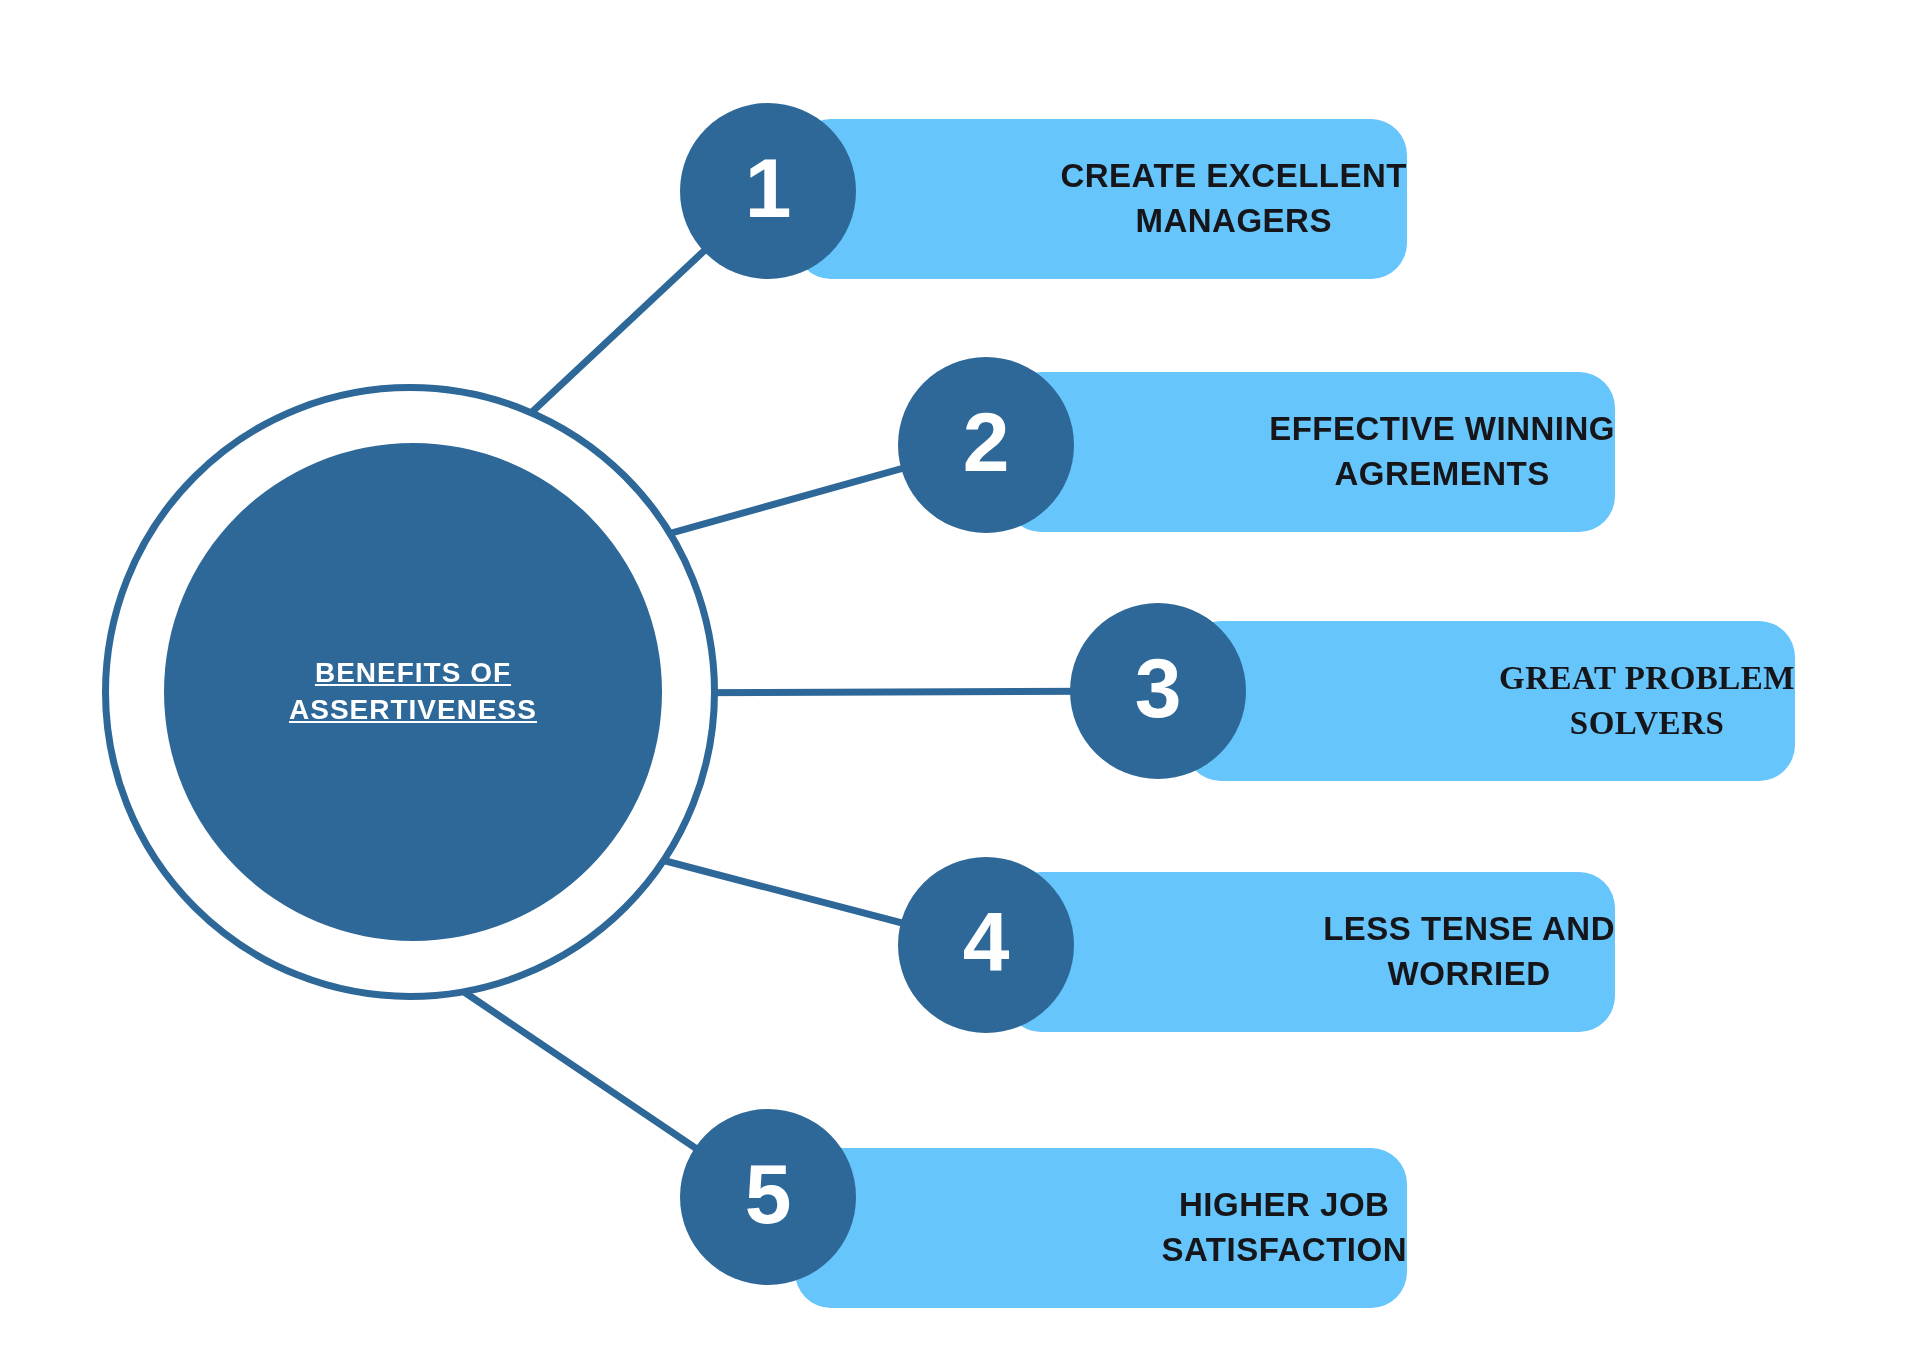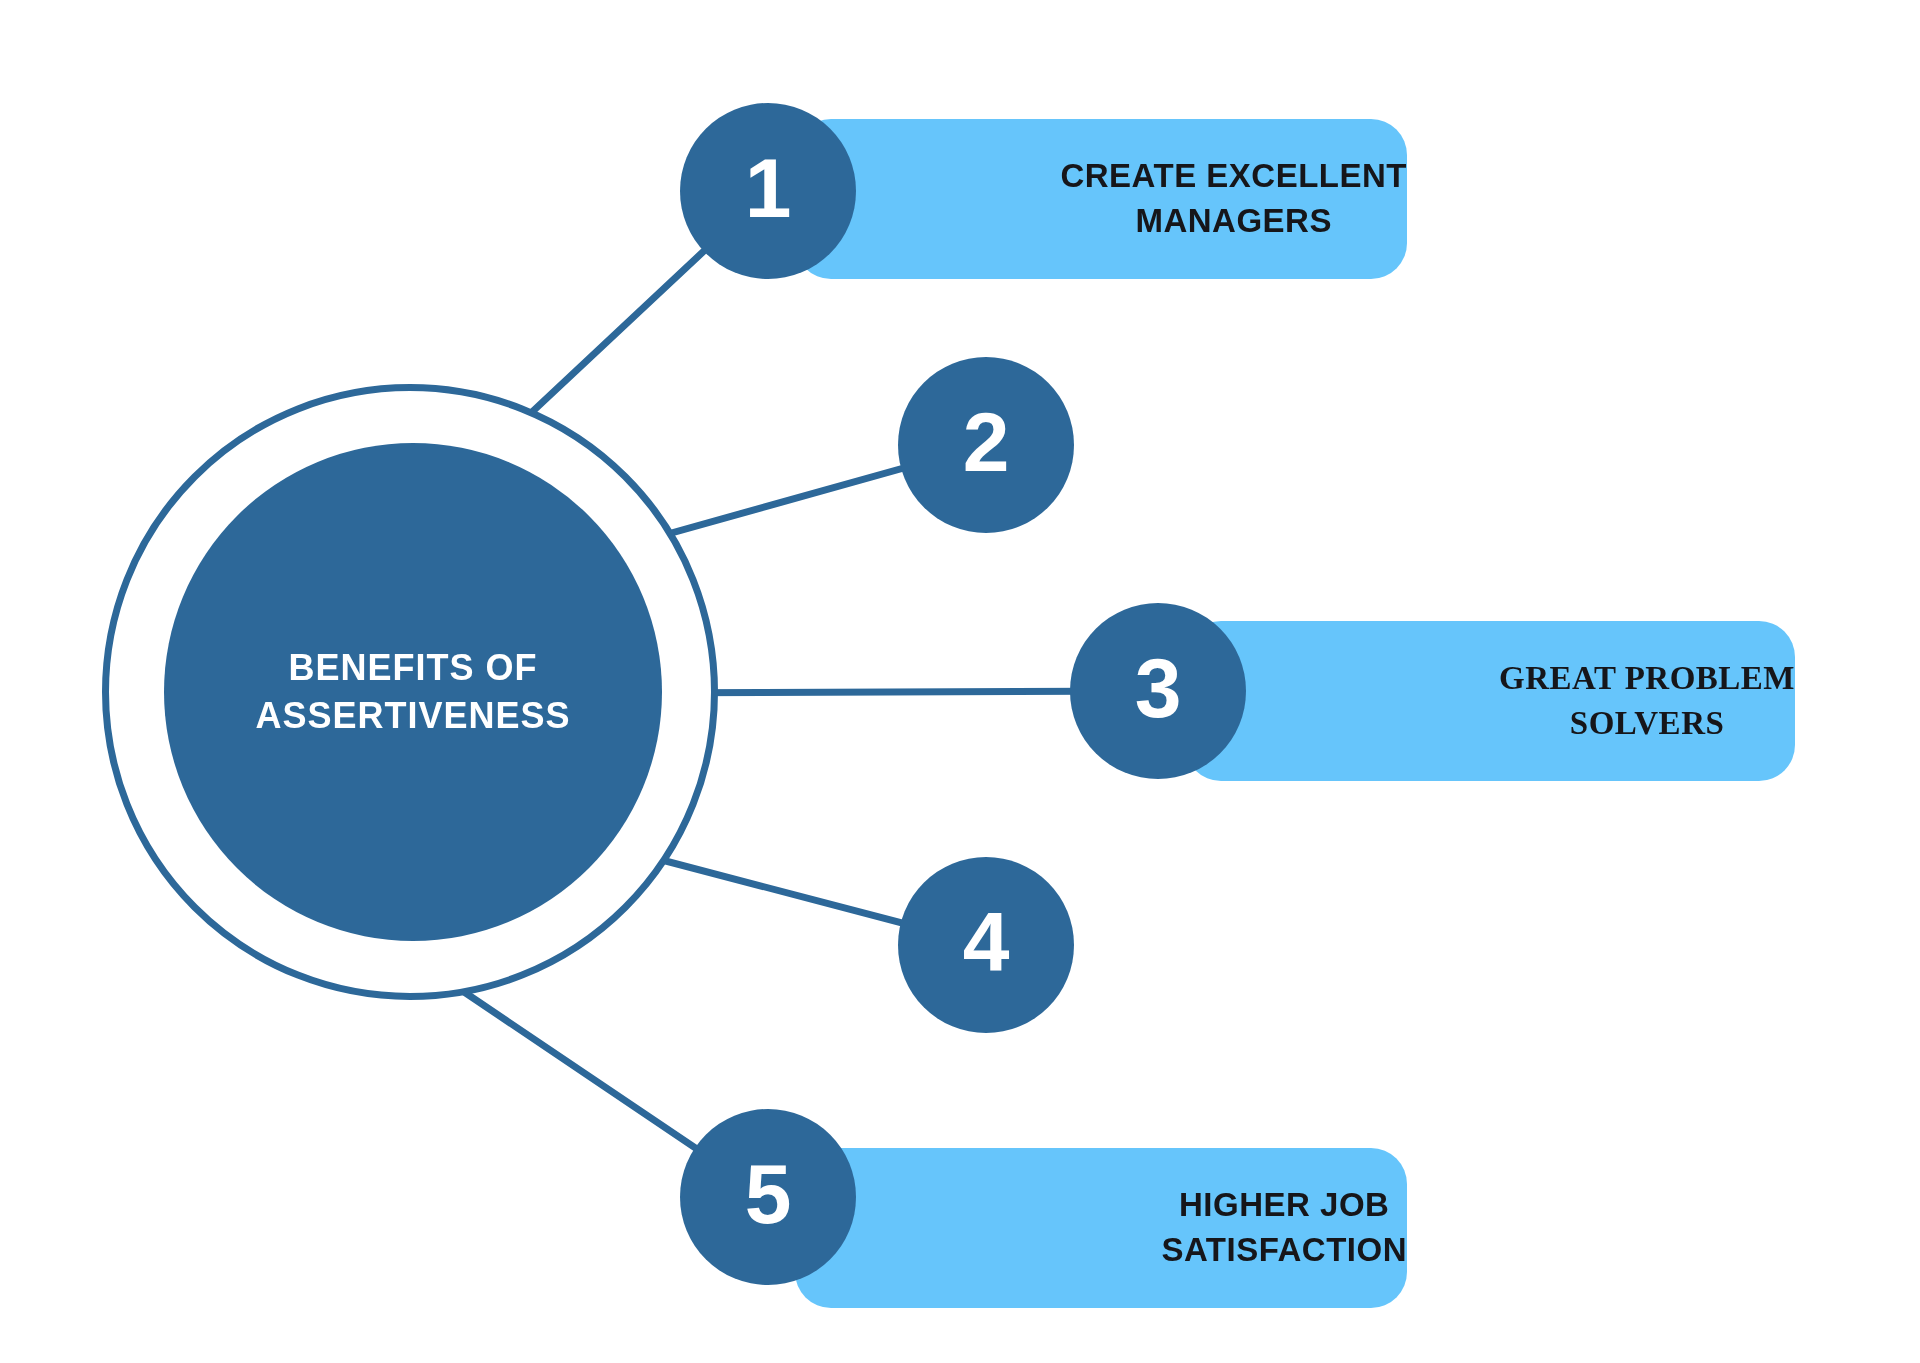--- a/index.html
+++ b/index.html
@@ -36,25 +36,26 @@
     width: 498px; height: 498px;
     border-radius: 50%;
     background: var(--dark-blue, #2d6899);
     display: flex;
     align-items: center;
     justify-content: center;
     text-align: center;
   }
   .center-title {
     color: var(--center-text, #ffffff);
-    font-size: 36px;
+    font-size: 28px;
     font-weight: bold;
     line-height: 1.32;
     letter-spacing: 1px;
     white-space: pre-line;
+    text-decoration: underline;
   }
   .bar {
     position: absolute;
     height: 160px;
     border-radius: 36px;
     background: var(--light-blue, #66c5fb);
     display: flex;
     align-items: center;
     justify-content: flex-end;
     text-align: center;
@@ -105,32 +106,40 @@
   </div>
 
   <div class="bar" style="left:795px; top:119px; width:612px;">
     <div class="bar-label">CREATE EXCELLENT
 MANAGERS</div>
   </div>
   <div class="num-circle" style="left:680px; top:103px;">
     <div class="num">1</div>
   </div>
 
+  <div class="bar" style="left:1005px; top:372px; width:610px;">
+    <div class="bar-label">EFFECTIVE WINNING
+AGREMENTS</div>
+  </div>
   <div class="num-circle" style="left:898px; top:357px;">
     <div class="num">2</div>
   </div>
 
   <div class="bar" style="left:1185px; top:621px; width:610px;font-family:Liberation Serif, serif;">
     <div class="bar-label">GREAT PROBLEM
 SOLVERS</div>
   </div>
   <div class="num-circle" style="left:1070px; top:603px;">
     <div class="num">3</div>
   </div>
 
+  <div class="bar" style="left:1005px; top:872px; width:610px;">
+    <div class="bar-label">LESS TENSE AND
+WORRIED</div>
+  </div>
   <div class="num-circle" style="left:898px; top:857px;">
     <div class="num">4</div>
   </div>
 
   <div class="bar" style="left:795px; top:1124px; width:612px;margin-top:24px;">
     <div class="bar-label">HIGHER JOB
 SATISFACTION</div>
   </div>
   <div class="num-circle" style="left:680px; top:1109px;">
     <div class="num">5</div>

